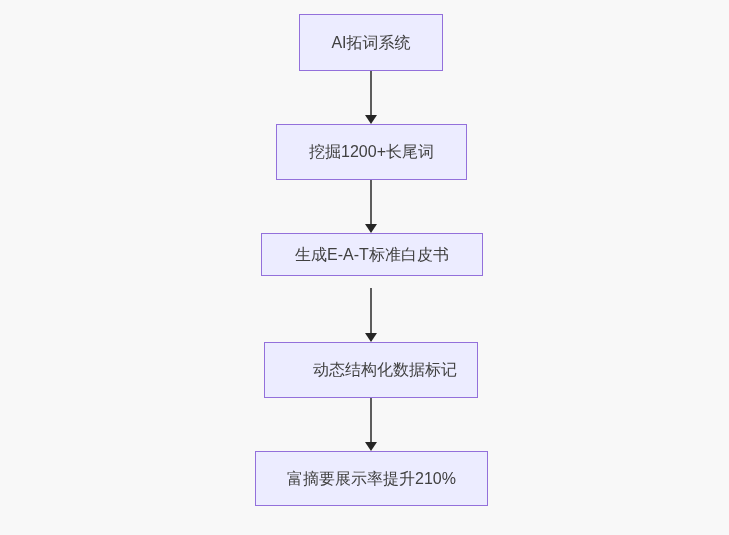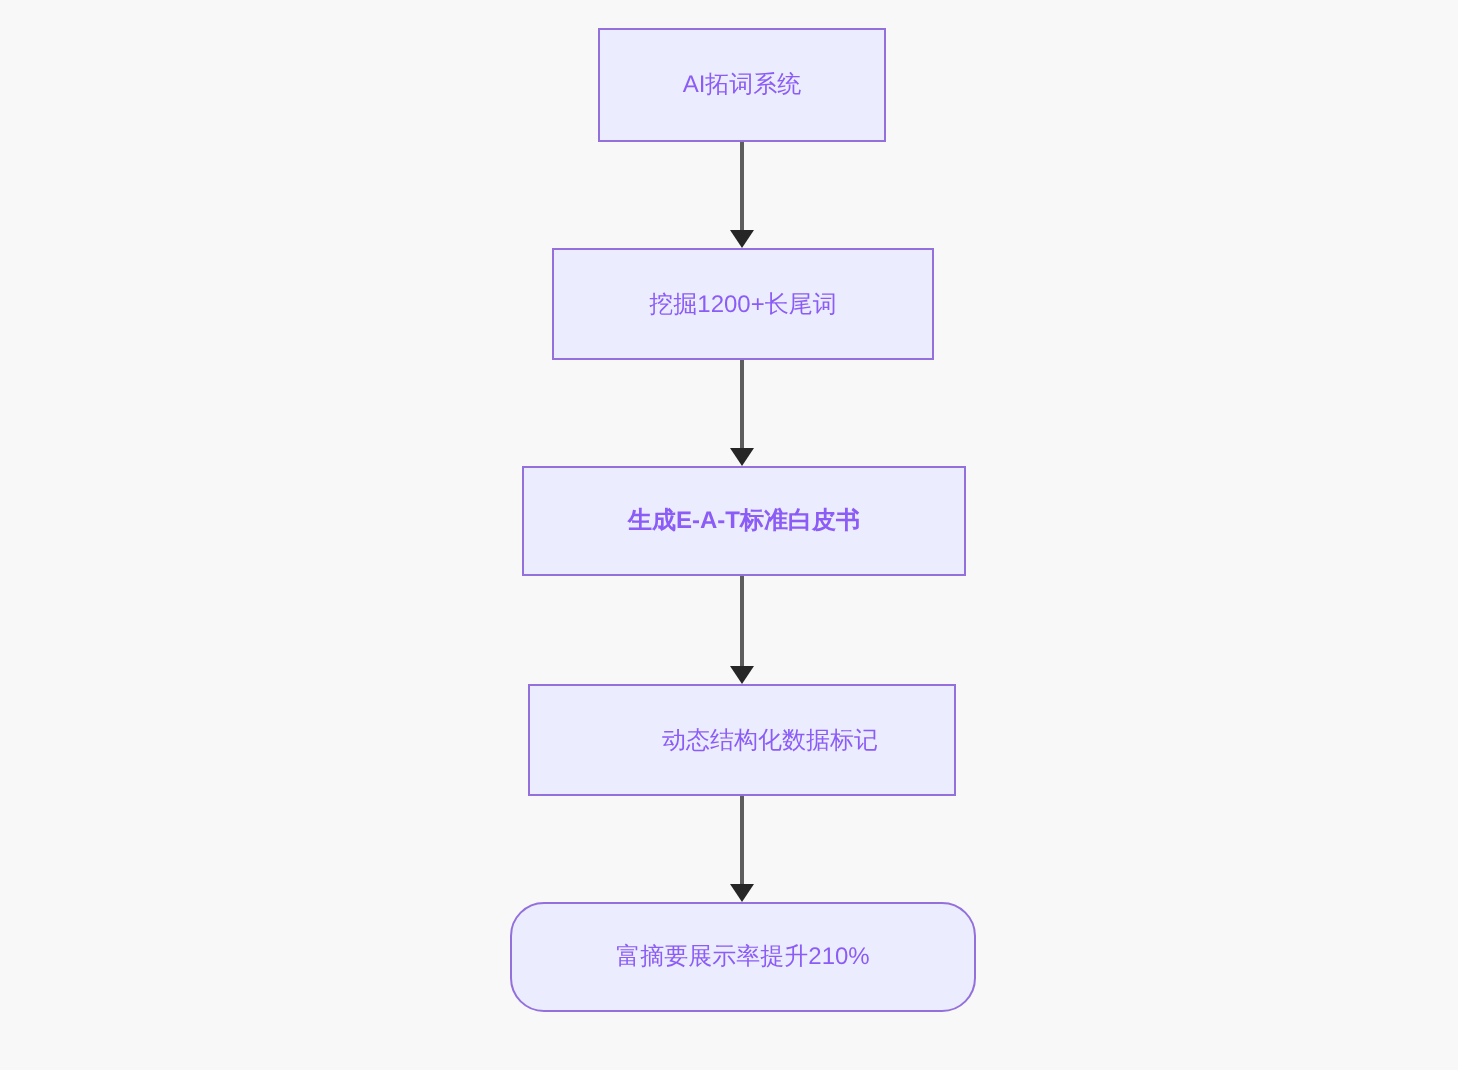--- a/index.html
+++ b/index.html
@@ -22,31 +22,31 @@
     position: absolute;
     background: #ececff;
     border: 1px solid #9370db;
     display: flex;
     align-items: center;
     justify-content: center;
     white-space: nowrap;
   }
 
   .flow-node .node-label {
-    color: #8b5cf6;
-    font-size: 12px;
+    color: #404040;
+    font-size: 16px;
     line-height: 1.2;
   }
 
   
   .n0 { left: 299px; top: 14px;  width: 144px; height: 57px; }
   .n1 { left: 276px; top: 124px; width: 191px; height: 56px; align-items: center; }
-  .n2 { left: 261px; top: 233px; width: 222px; height: 55px; font-weight: bold; }
+  .n2 { left: 261px; top: 233px; width: 222px; height: 43px; }
   .n3 { left: 264px; top: 342px; width: 214px; height: 56px; padding-left: 28px; }
-  .n4 { left: 255px; top: 451px; width: 233px; height: 55px; border-radius: 17px; }
+  .n4 { left: 255px; top: 451px; width: 233px; height: 55px; }
 
   .edge {
     position: absolute;
     left: 364px;          
     width: 14px;
   }
   .e0 { top: 71px;  height: 53px; }
   .e1 { top: 180px; height: 53px; }
   .e2 { top: 288px; height: 54px; }
   .e3 { top: 398px; height: 53px; }

